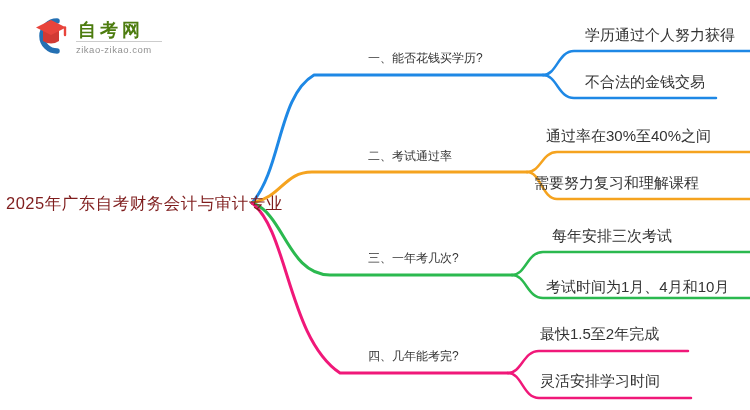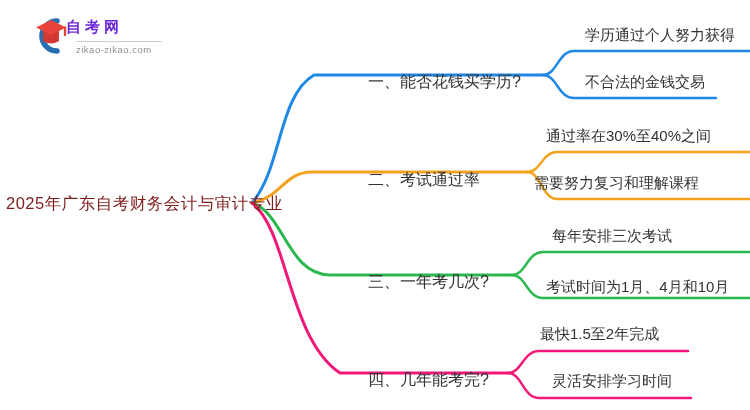--- a/index.html
+++ b/index.html
@@ -6,41 +6,41 @@
   body{
     width:750px;height:410px;position:relative;background:#ffffff;
     font-family:"Liberation Sans","DejaVu Sans",sans-serif;overflow:hidden;
   }
   #map-svg{position:absolute;left:0;top:0;width:750px;height:410px;}
   #map-svg path{fill:none;stroke-linecap:round;stroke-linejoin:round;}
   #map-svg path.stem{stroke-width:3;}
   #map-svg path.leafline{stroke-width:2.5;}
   .label{position:absolute;color:#333333;white-space:nowrap;line-height:22px;}
   .main-topic{left:6px;top:192px;font-size:16.5px;color:#7f1d1d;letter-spacing:.5px;}
-  .branch-label{font-size:16px;margin-top:24px;}
+  .branch-label{font-size:12px;}
   .leaf-label{font-size:15px;}
   
   .b1{left:368px;top:47px;}
   .b2{left:368px;top:145px;}
   .b3{left:368px;top:247px;text-align:center;}
   .b4{left:368px;top:345px;}
   
   .l1a{left:585px;top:24px;}
   .l1b{left:585px;top:71px;}
   .l2a{left:546px;top:125px;}
   .l2b{left:534px;top:172px;}
   .l3a{left:552px;top:225px;}
   .l3b{left:546px;top:276px;}
   .l4a{left:540px;top:323px;}
-  .l4b{left:540px;top:370px;margin-left:12px;}
+  .l4b{left:540px;top:370px;}
   
   .logo{position:absolute;left:30px;top:12px;width:130px;height:48px;cursor:pointer;}
   .logo-icon{position:absolute;left:0;top:2px;width:42px;height:42px;}
-  .site-name{position:absolute;left:36px;top:6px;font-size:15px;font-weight:bold;
-             color:#6d28d9;letter-spacing:4px;}
+  .site-name{position:absolute;left:48px;top:6px;font-size:18px;font-weight:bold;
+             color:#4d7c0f;letter-spacing:4px;}
   .logo-divider{position:absolute;left:46px;top:29px;width:86px;border-top:1px solid #cccccc;}
   .site-domain{position:absolute;left:46px;top:32px;font-size:9.5px;color:#919191;letter-spacing:.5px;}
 </style>
 </head>
 <body>
 
 <svg id="map-svg" viewBox="0 0 750 410" xmlns="http://www.w3.org/2000/svg">
 
   <path class="stem" d="M252,203 C282,168 278,96 314,75 L543,75" stroke="#1E88E5"></path>
   <path class="leafline" d="M543,75 C557,75 558,51 574,51 L750,51" stroke="#1E88E5"></path>

